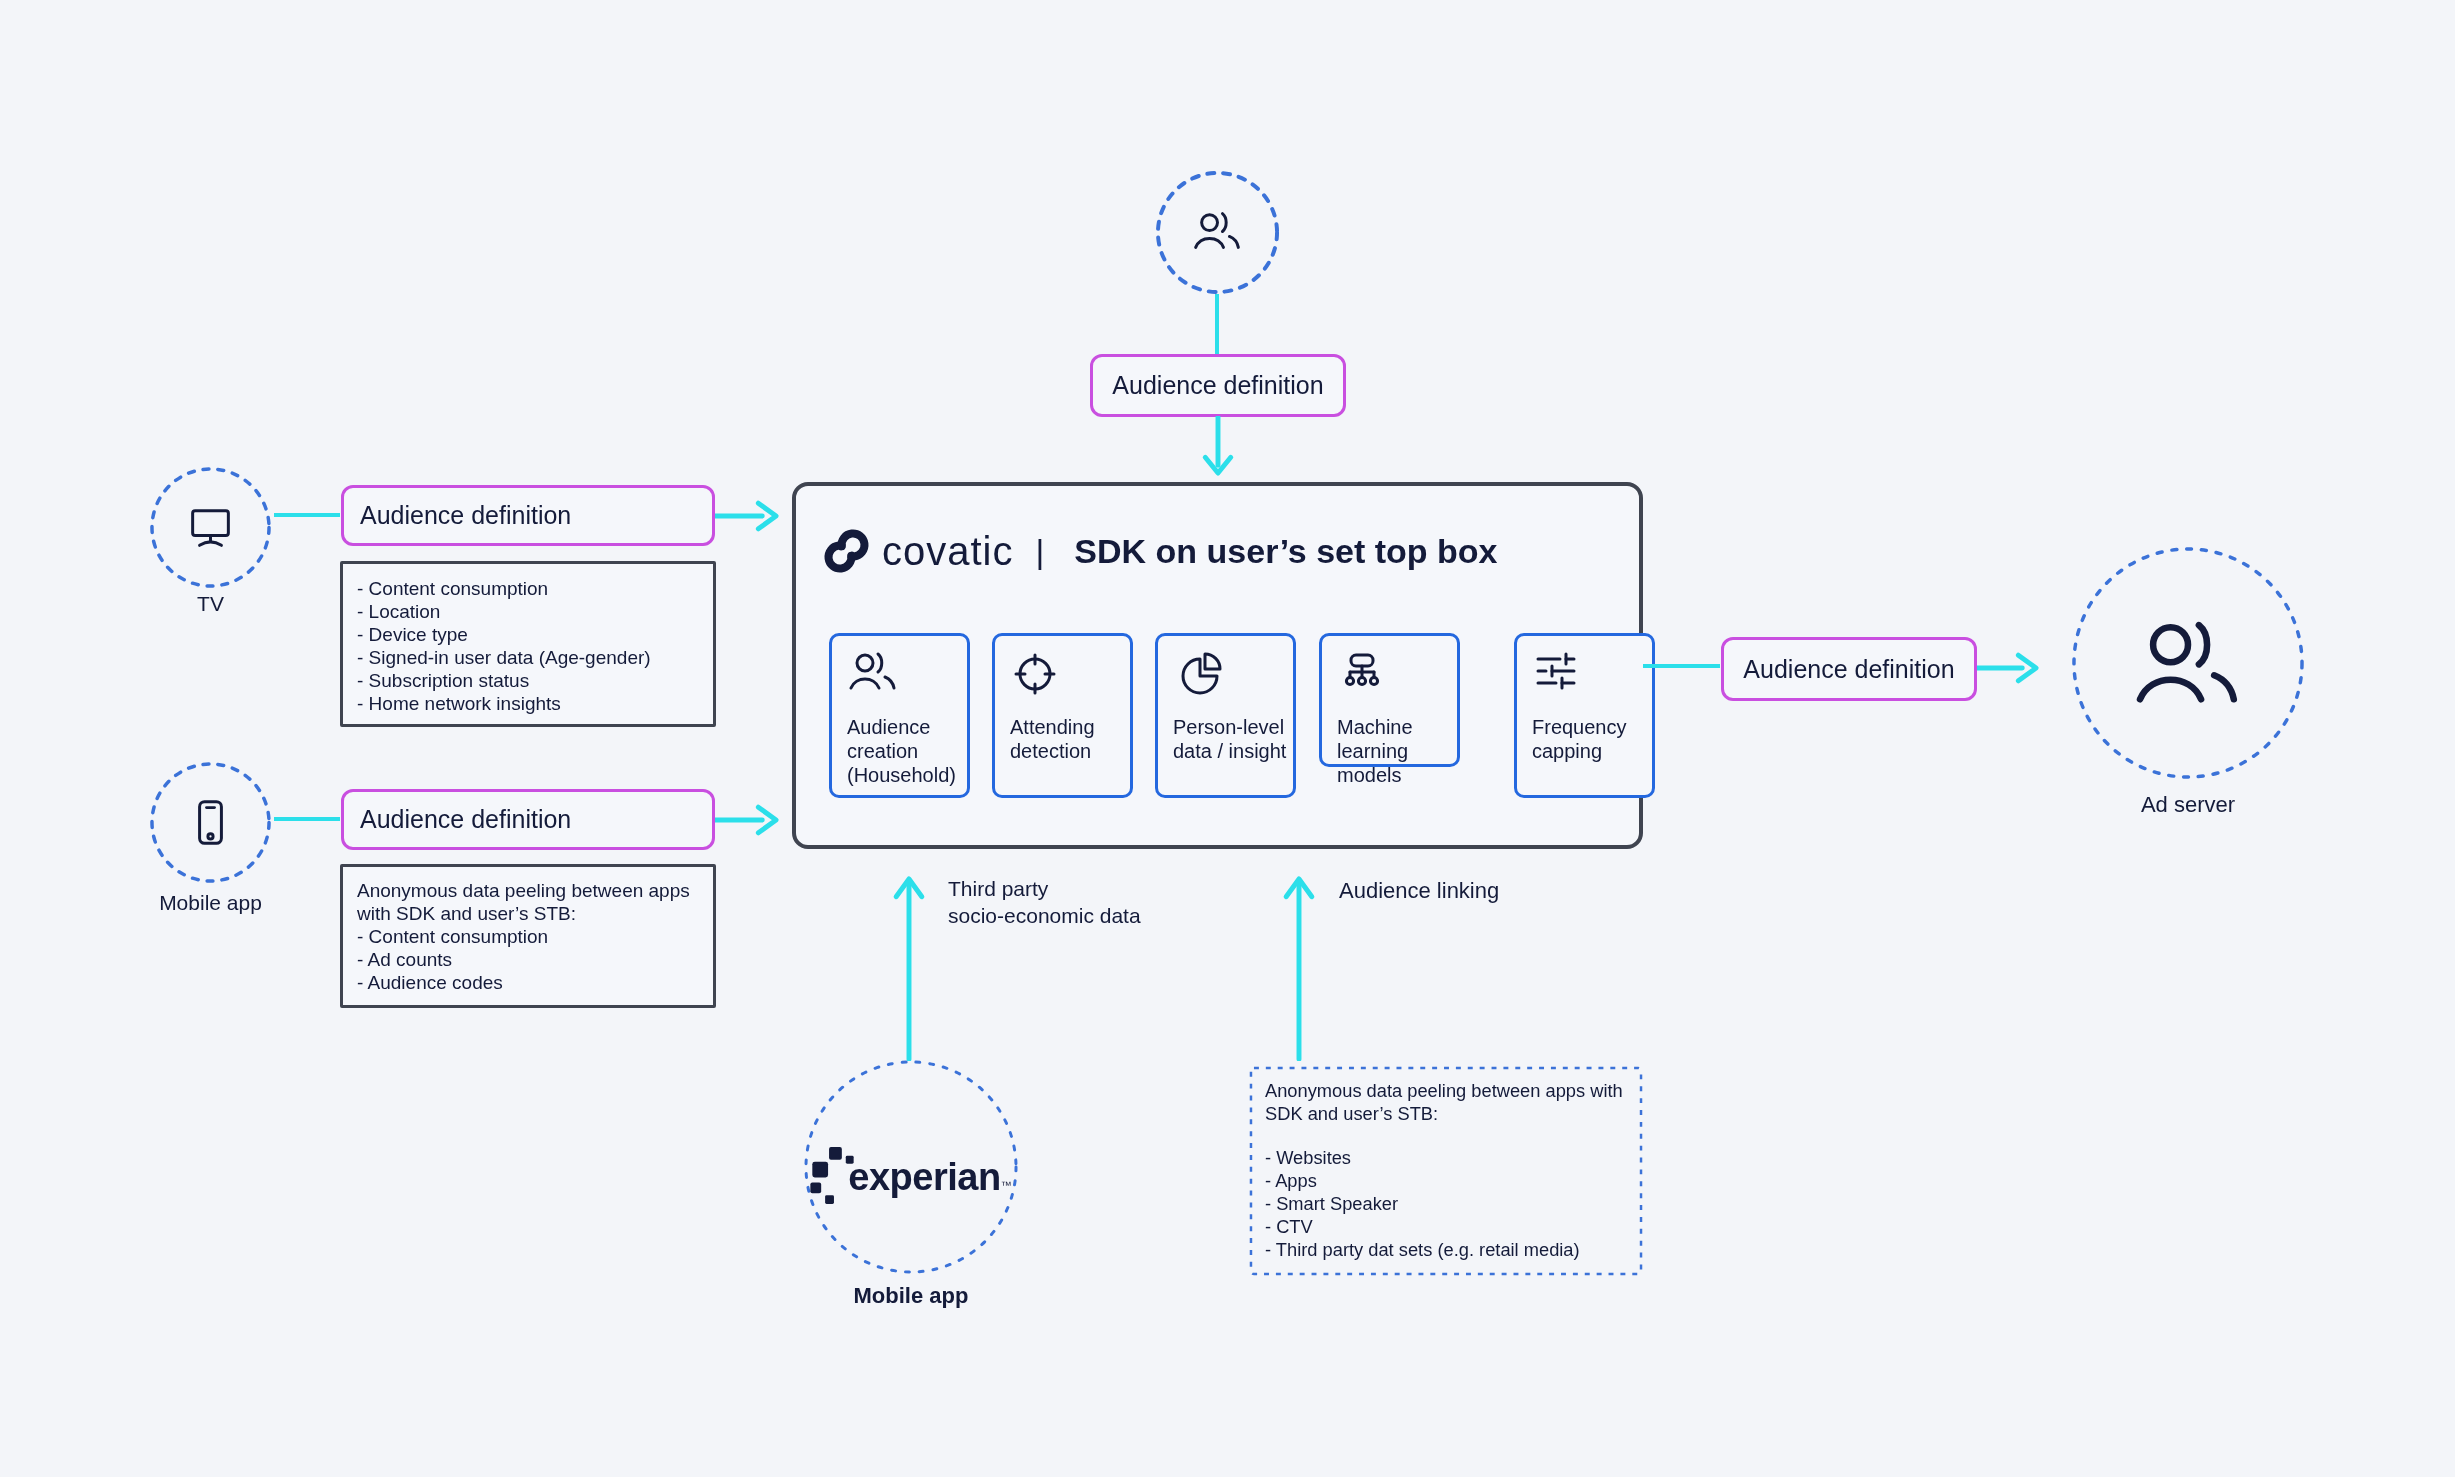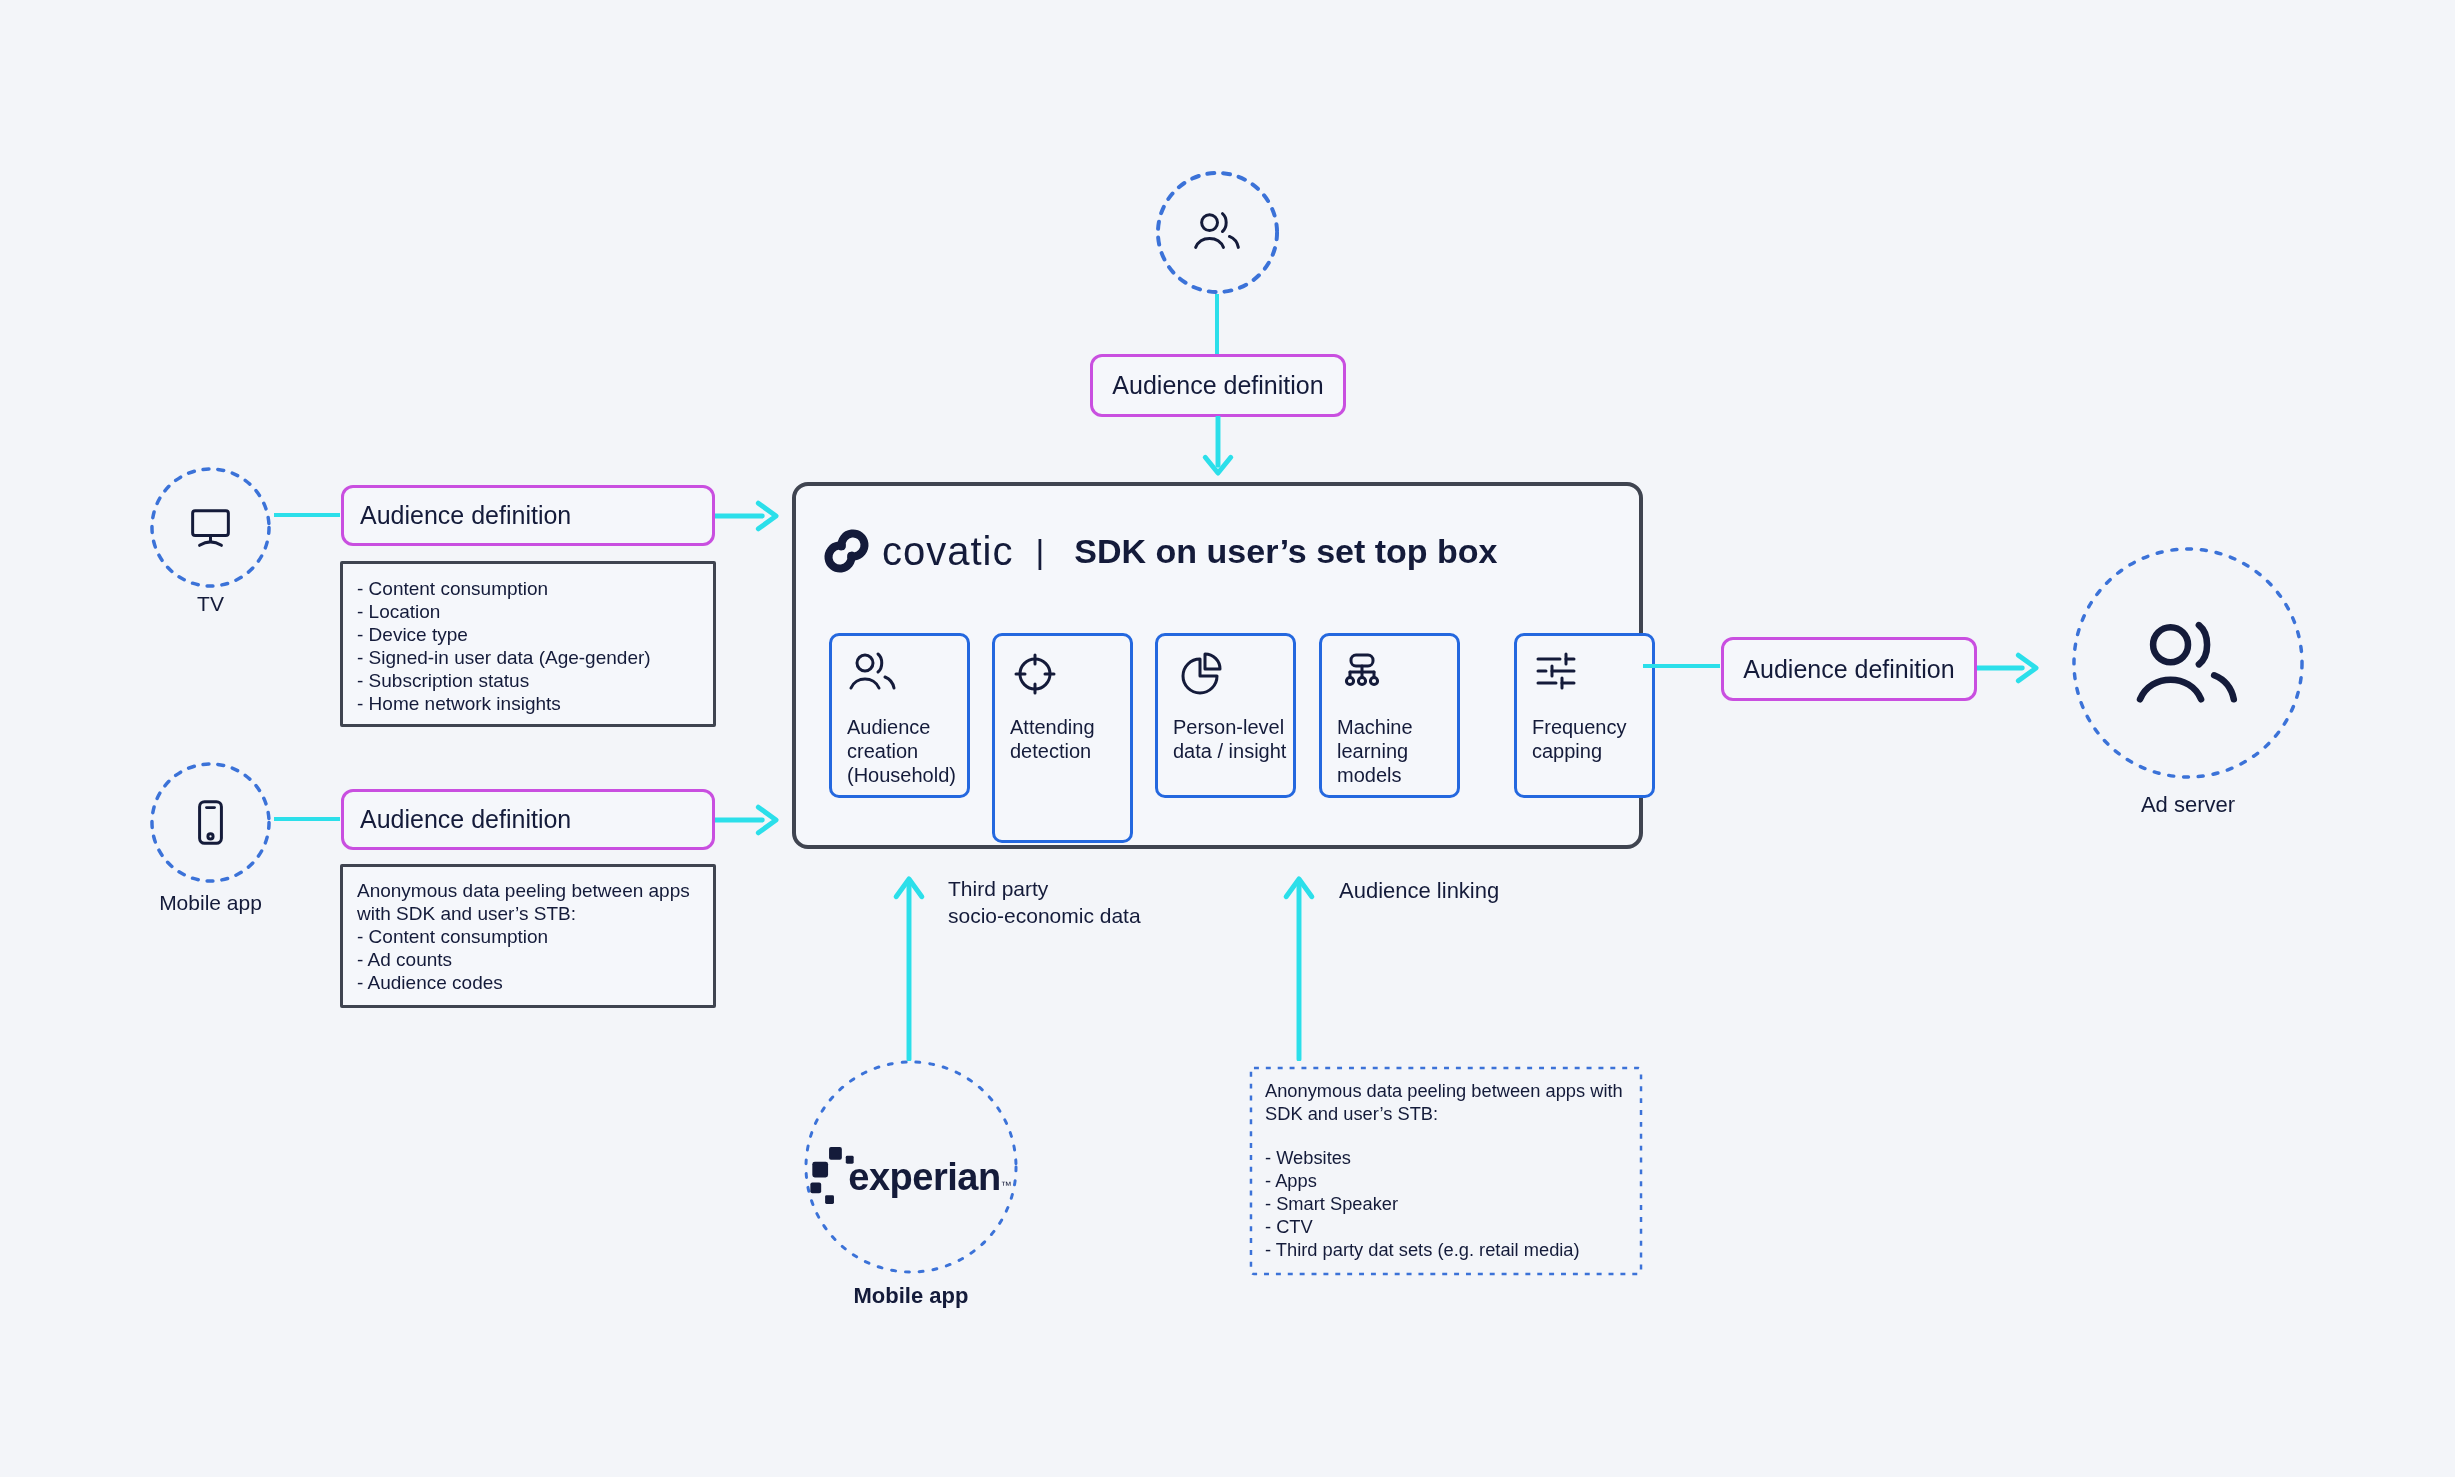--- a/index.html
+++ b/index.html
@@ -87,21 +87,21 @@
         <g class="stroke" stroke-width="3.4">
           <circle cx="17" cy="13" r="8"></circle>
           <path d="M30 4 C35 8 35 18 30 22"></path>
           <path d="M3 38 C8 26 26 26 31 38"></path>
           <path d="M37 27 C42 29 45 33 46 38"></path>
         </g>
       </svg>
       <div class="mlabel">Audience creation (Household)</div>
     </div>
 
-    <div class="module abs" style="left:196px;top:147px;width:141px;height:210px;">
+    <div class="module abs" style="left:196px;top:147px;width:141px;height:165px;">
       <svg class="micon" width="48" height="48" viewBox="0 0 48 48">
         <g class="stroke">
           <circle cx="24" cy="24" r="15"></circle>
           <line x1="24" y1="5" x2="24" y2="14"></line>
           <line x1="24" y1="34" x2="24" y2="43"></line>
           <line x1="5" y1="24" x2="14" y2="24"></line>
           <line x1="34" y1="24" x2="43" y2="24"></line>
         </g>
       </svg>
       <div class="mlabel">Attending detection</div>
@@ -110,21 +110,21 @@
     <div class="module abs" style="left:359px;top:147px;width:141px;height:165px;">
       <svg class="micon" width="50" height="48" viewBox="0 0 50 48">
         <g class="stroke">
           <path d="M26 9 A17 17 0 1 0 43 26 L26 26 Z"></path>
           <path d="M31 4 A15 15 0 0 1 46 19 L31 19 Z"></path>
         </g>
       </svg>
       <div class="mlabel">Person-level data / insight</div>
     </div>
 
-    <div class="module abs" style="left:523px;top:147px;width:141px;height:165px;">
+    <div class="module abs" style="left:523px;top:147px;width:141px;height:134px;">
       <svg class="micon" width="48" height="44" viewBox="0 0 48 44">
         <g class="stroke">
           <rect x="13" y="5" width="22" height="11" rx="5"></rect>
           <line x1="24" y1="16" x2="24" y2="22"></line>
           <line x1="12" y1="22" x2="36" y2="22"></line>
           <line x1="12" y1="22" x2="12" y2="27"></line>
           <line x1="24" y1="22" x2="24" y2="27"></line>
           <line x1="36" y1="22" x2="36" y2="27"></line>
           <circle cx="12" cy="31" r="3.6"></circle>
           <circle cx="24" cy="31" r="3.6"></circle>

